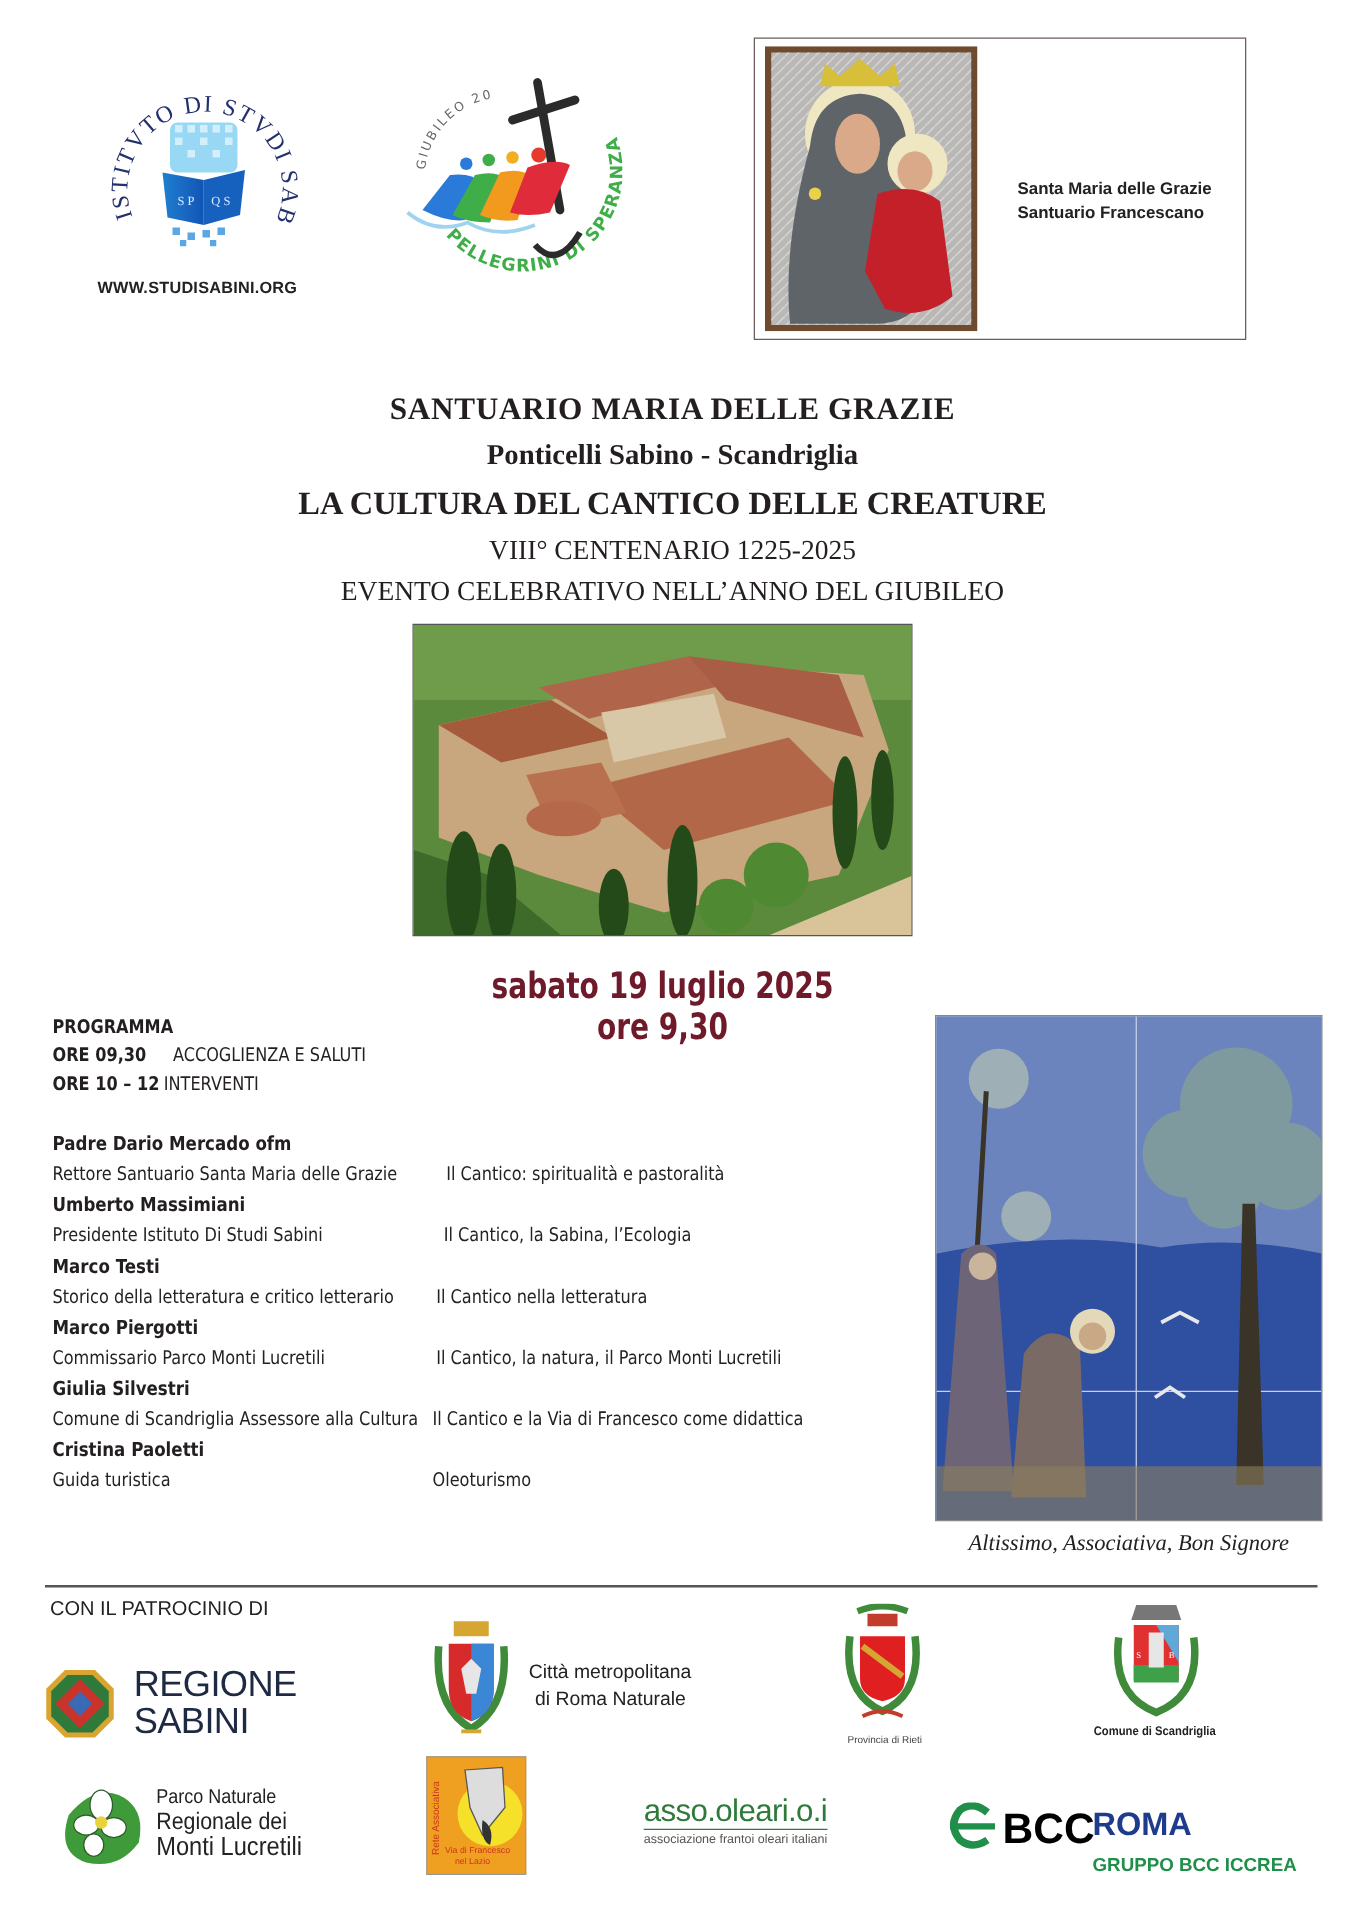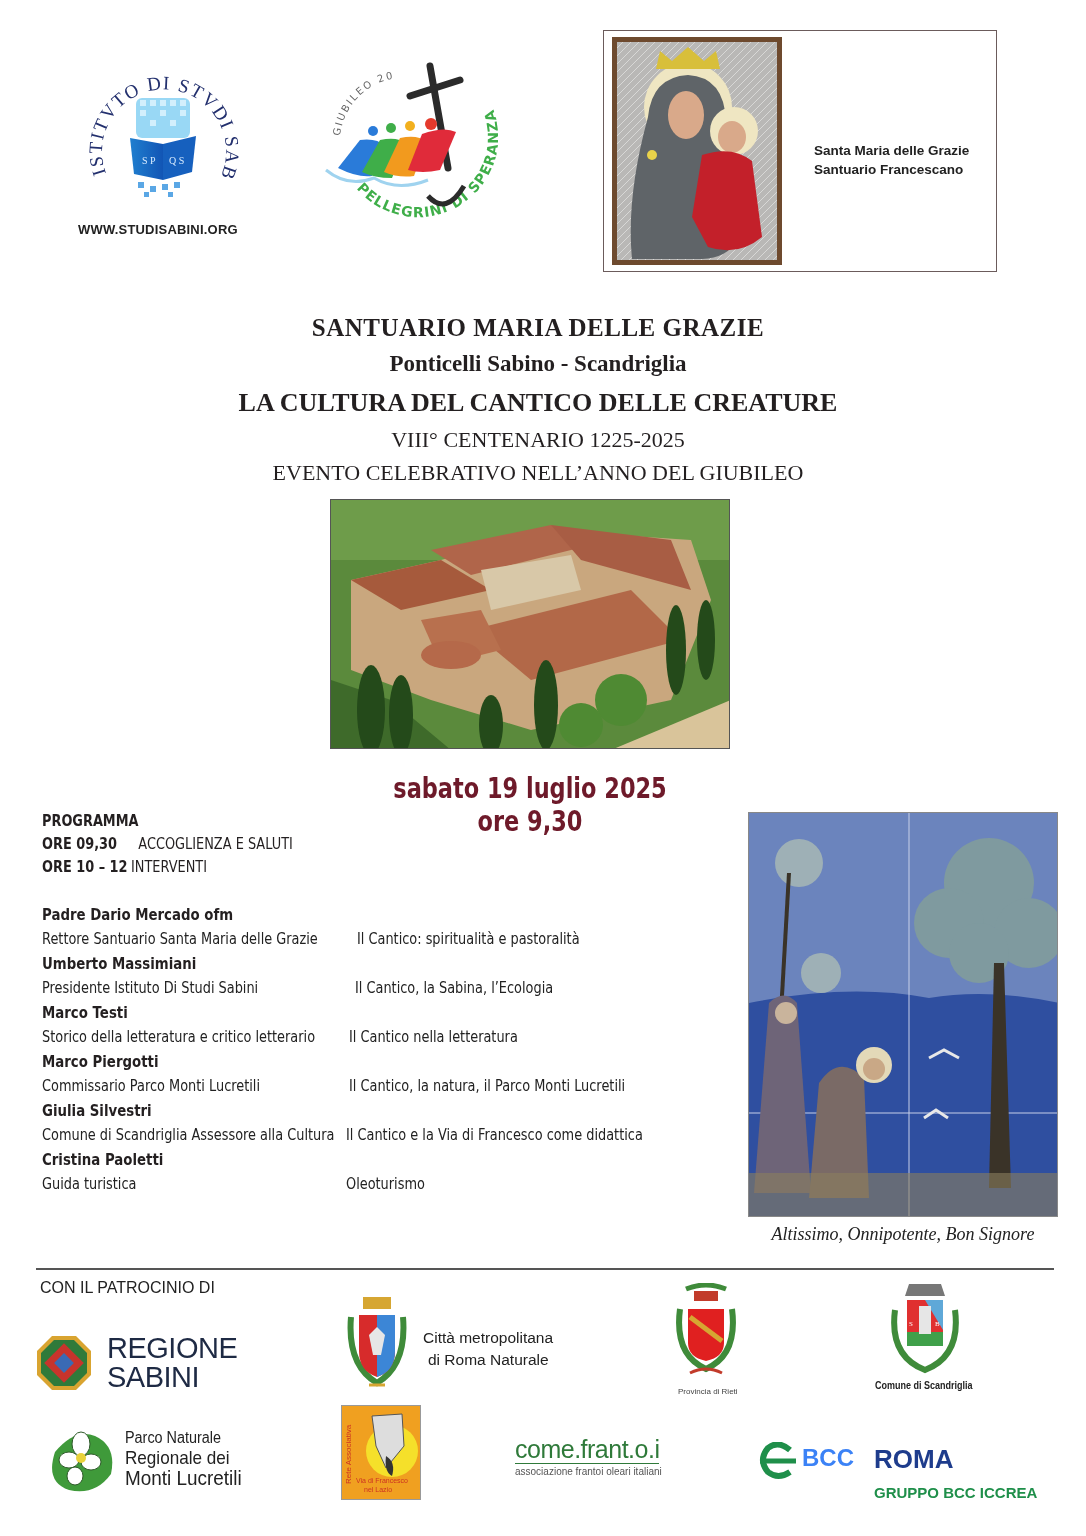--- a/index.html
+++ b/index.html
@@ -236,21 +236,21 @@
     <path d="M20,190 Q35,175 48,190 L62,380 L5,380 Z" fill="#6e6478"></path>
     <circle cx="37" cy="200" r="11" fill="#c9b49c"></circle>
     <path d="M70,270 Q90,240 115,265 L120,385 L60,385 Z" fill="#7a6a66"></path>
     <circle cx="125" cy="252" r="18" fill="#e3d9b8"></circle>
     <circle cx="125" cy="256" r="11" fill="#c9a886"></circle>
     <path d="M175,305 l12,-8 l12,8" stroke="#e8e8e8" stroke-width="3" fill="none"></path>
     <path d="M180,245 l15,-8 l15,8" stroke="#e8e8e8" stroke-width="3" fill="none"></path>
     <rect x="0" y="360" width="310" height="45" fill="#8a7e5e" opacity="0.6"></rect>
   </svg>
 </div>
-<div class="abs fresco-caption">Altissimo, Onnipotente, Bon Signore</div>
+<div class="abs fresco-caption">Altissimo, Associativa, Bon Signore</div>
 
 <div class="abs rule"></div>
 <div class="abs patro">CON IL PATROCINIO DI</div>
 
 <div class="abs" style="left:35px;top:1318px;width:220px;height:60px;margin-top:16px;">
   <svg class="abs" style="left:0;top:0" width="58" height="58" viewBox="0 0 58 58">
     <polygon points="17,2 41,2 56,17 56,41 41,56 17,56 2,41 2,17" fill="#d9a430"></polygon>
     <polygon points="19,6 39,6 52,19 52,39 39,52 19,52 6,39 6,19" fill="#2f7a3a"></polygon>
     <rect x="15" y="15" width="28" height="28" fill="#c8342c" transform="rotate(45 29 29)"></rect>
     <rect x="22" y="22" width="14" height="14" fill="#3a6ab5" transform="rotate(45 29 29)"></rect>
@@ -327,25 +327,25 @@
     <path d="M44,50 Q54,56 50,70 Q42,66 44,50 Z" fill="#333"></path>
   </svg>
   <div class="abs" style="left:2px;top:78px;width:10px;transform:rotate(-90deg);transform-origin:left top;font-size:8px;color:#c32;white-space:nowrap;">Rete Associativa</div>
   <div class="abs" style="left:14px;top:70px;font-size:7px;color:#c32;white-space:nowrap;line-height:9px;">
     <div>Via di Francesco</div>
     <div style="padding-left:8px">nel Lazio</div>
   </div>
 </div>
 
 <div class="abs" style="left:515px;top:1435px;width:170px;height:50px;">
-  <div style="font-size:25px;color:#2f7a3a;letter-spacing:-0.5px;line-height:28px;border-bottom:1.5px solid #2f7a3a;display:inline-block;">come.frant.o.i</div>
+  <div style="font-size:25px;color:#2f7a3a;letter-spacing:-0.5px;line-height:28px;border-bottom:1.5px solid #2f7a3a;display:inline-block;">asso.oleari.o.i</div>
   <div style="font-size:10px;color:#555;margin-top:2px;white-space:nowrap;">associazione frantoi oleari italiani</div>
 </div>
 
 <div class="abs" style="left:758px;top:1440px;width:270px;height:60px;">
   <svg class="abs" style="left:0;top:2px" width="40" height="38" viewBox="0 0 40 38">
     <path d="M32,8 Q20,-2 10,6 Q0,18 10,30 Q20,38 32,30" fill="none" stroke="#1f8f4a" stroke-width="6"></path>
     <path d="M2,19 L38,19" stroke="#1f8f4a" stroke-width="5"></path>
   </svg>
-  <div class="abs" style="left:44px;top:4px;font-size:24px;font-weight:bold;color:#3b82f6;">BCC</div>
+  <div class="abs" style="left:44px;top:4px;font-size:34px;font-weight:bold;color:#000000;">BCC</div>
   <div class="abs" style="left:116px;top:4px;font-size:26px;font-weight:bold;color:#1e3c8c;">ROMA</div>
   <div class="abs" style="left:116px;top:44px;font-size:15px;font-weight:bold;color:#1f8f4a;white-space:nowrap;">GRUPPO BCC ICCREA</div>
 </div>
 
 </body></html>

